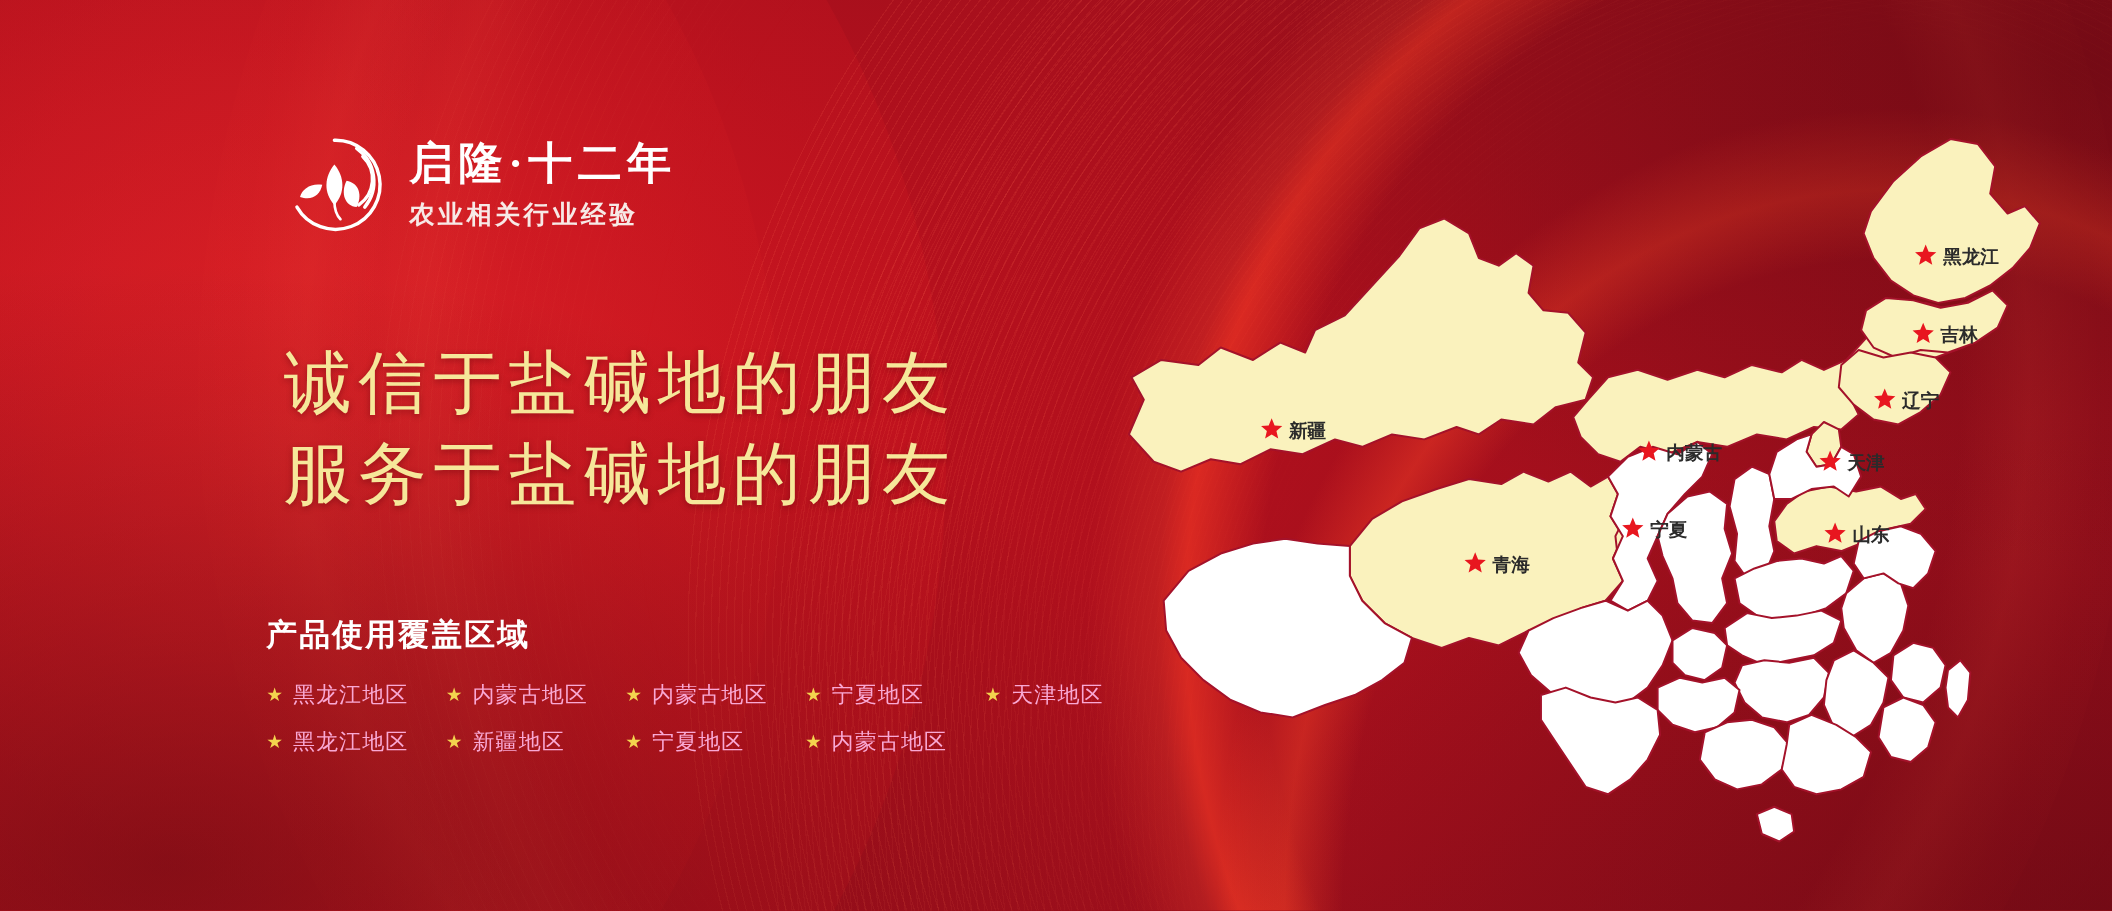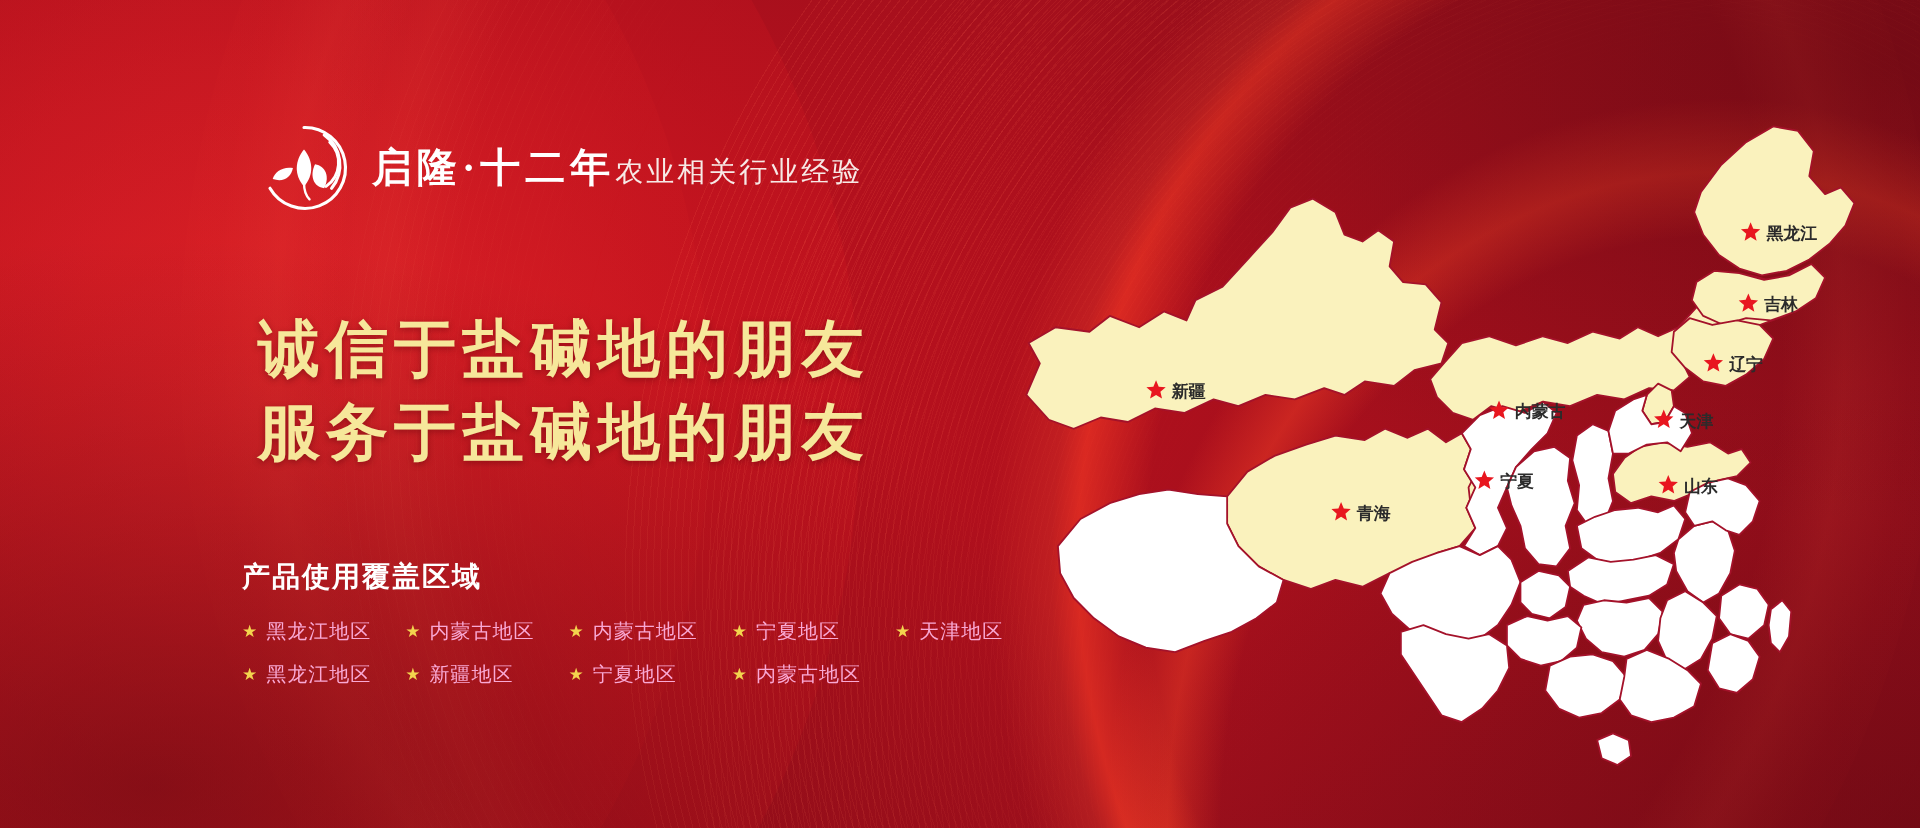--- a/index.html
+++ b/index.html
@@ -120,52 +120,52 @@
     position: absolute;
     left: 258px; top: 122px;
     display: flex;
     align-items: center;
     gap: 22px;
   }
   .brand-mark {
     width: 92px; height: 92px;
     flex: 0 0 92px;
   }
-  .brand-text { display: flex; flex-direction: row; }
+  .brand-text { display: flex; flex-direction: column; }
   .brand-title {
     color: #ffffff;
     font-family: "Liberation Serif", "DejaVu Serif", serif;
     font-size: 40px;
     font-weight: 700;
     letter-spacing: 5px;
     line-height: 1.15;
     white-space: nowrap;
   }
   .brand-sub {
     color: #f7e9e6;
     font-family: "Liberation Serif", "DejaVu Serif", serif;
-    font-size: 28px;
-    font-weight: 400;
+    font-size: 23px;
+    font-weight: 700;
     letter-spacing: 3px;
     margin-top: 8px;
     white-space: nowrap;
   }
 
   .headline {
     position: absolute;
     left: 258px; top: 315px;
     display: flex;
     flex-direction: column;
     gap: 14px;
   }
   .headline-line {
     color: #f6e79a;
     font-family: "Liberation Serif", "DejaVu Serif", serif;
     font-size: 62px;
-    font-weight: 700;
+    font-weight: 400;
     letter-spacing: 6px;
     line-height: 1.12;
     white-space: nowrap;
     text-shadow: 0 2px 6px rgba(90,5,12,0.45);
   }
 
   .coverage {
     position: absolute;
     left: 242px; top: 558px;
     width: 660px;

